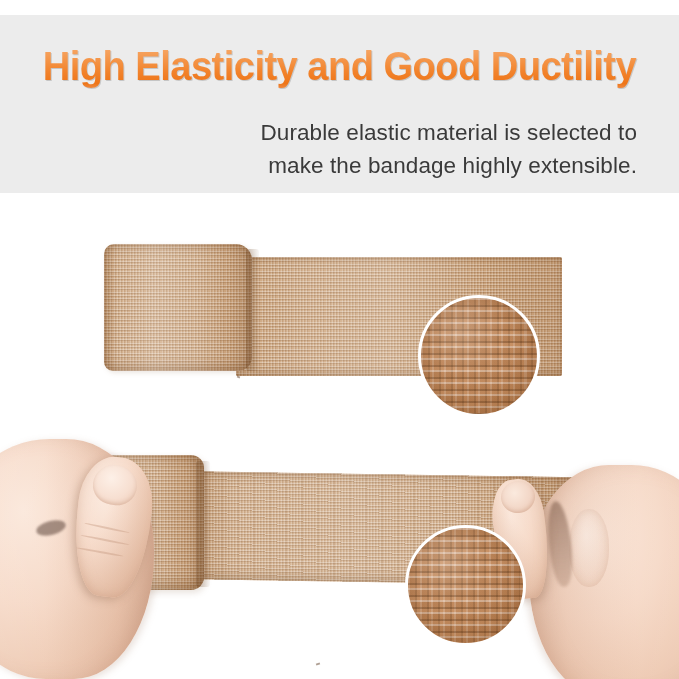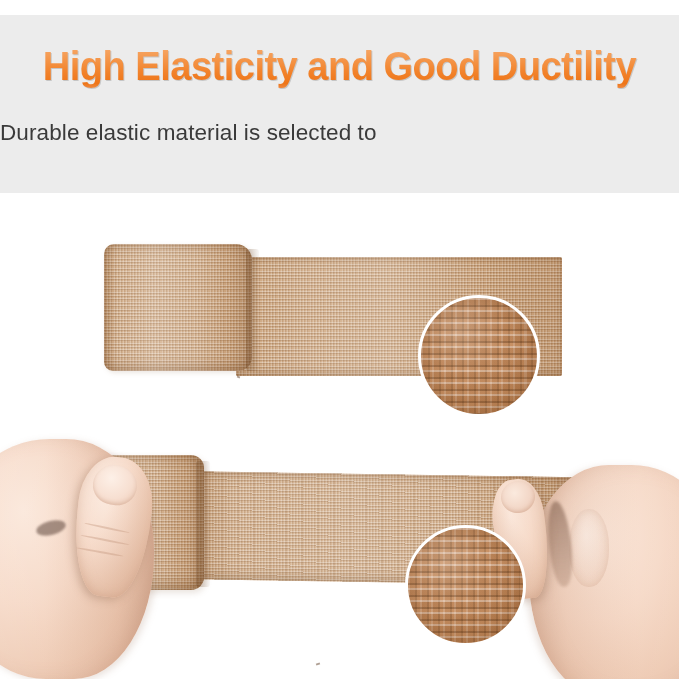--- a/index.html
+++ b/index.html
@@ -40,21 +40,21 @@
         #f08f4a 100%);
     -webkit-background-clip: text;
     background-clip: text;
     color: transparent;
     -webkit-text-fill-color: transparent;
     filter: drop-shadow(1px 1px 0.5px rgba(150,150,150,0.45));
   }
   .subline {
     position: absolute; left: 0; top: 101px;
     width: 637px;
-    text-align: left;
+    text-align: right;
     font-size: 22.5px;
     line-height: 33px;
     color: #3a3a3a;
     letter-spacing: 0.1px;
   }
   .subline span { display: block; }
 
   
   .photo {
     position: absolute; left: 0;
@@ -361,20 +361,21 @@
   .f1 { left: 237px; top: 183px; width: 3px; height: 2px; transform: rotate(22deg); }
   .f2 { left: 316px; top: 246px; width: 4px; height: 2px; transform: rotate(-18deg); }
 </style>
 </head>
 <body>
 
 <div class="header">
   <div class="headline">High Elasticity and Good Ductility</div>
   <div class="subline">
     <span>Durable elastic material is selected to</span>
+    <span>make the bandage highly extensible.</span>
   </div>
 </div>
 
 <div class="photo photo-top">
   <div class="strip-top weave"></div>
   <div class="roll-top weave"></div>
   <div class="seam-top"></div>
   <div class="fibre f1"></div>
   <div class="magnifier mag-top"></div>
 </div>

